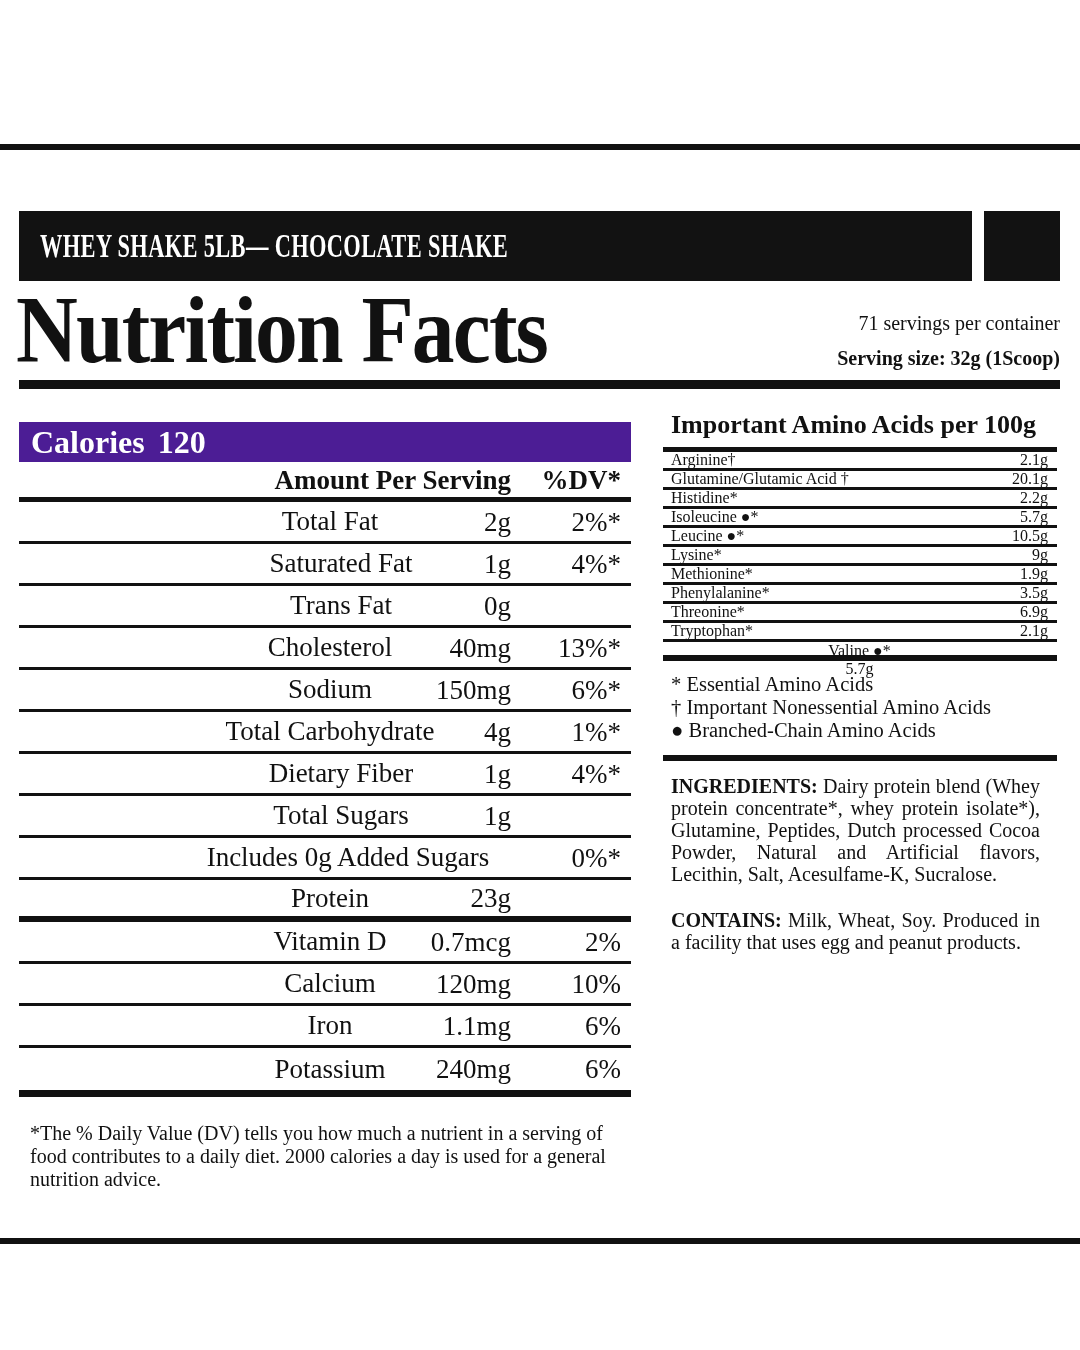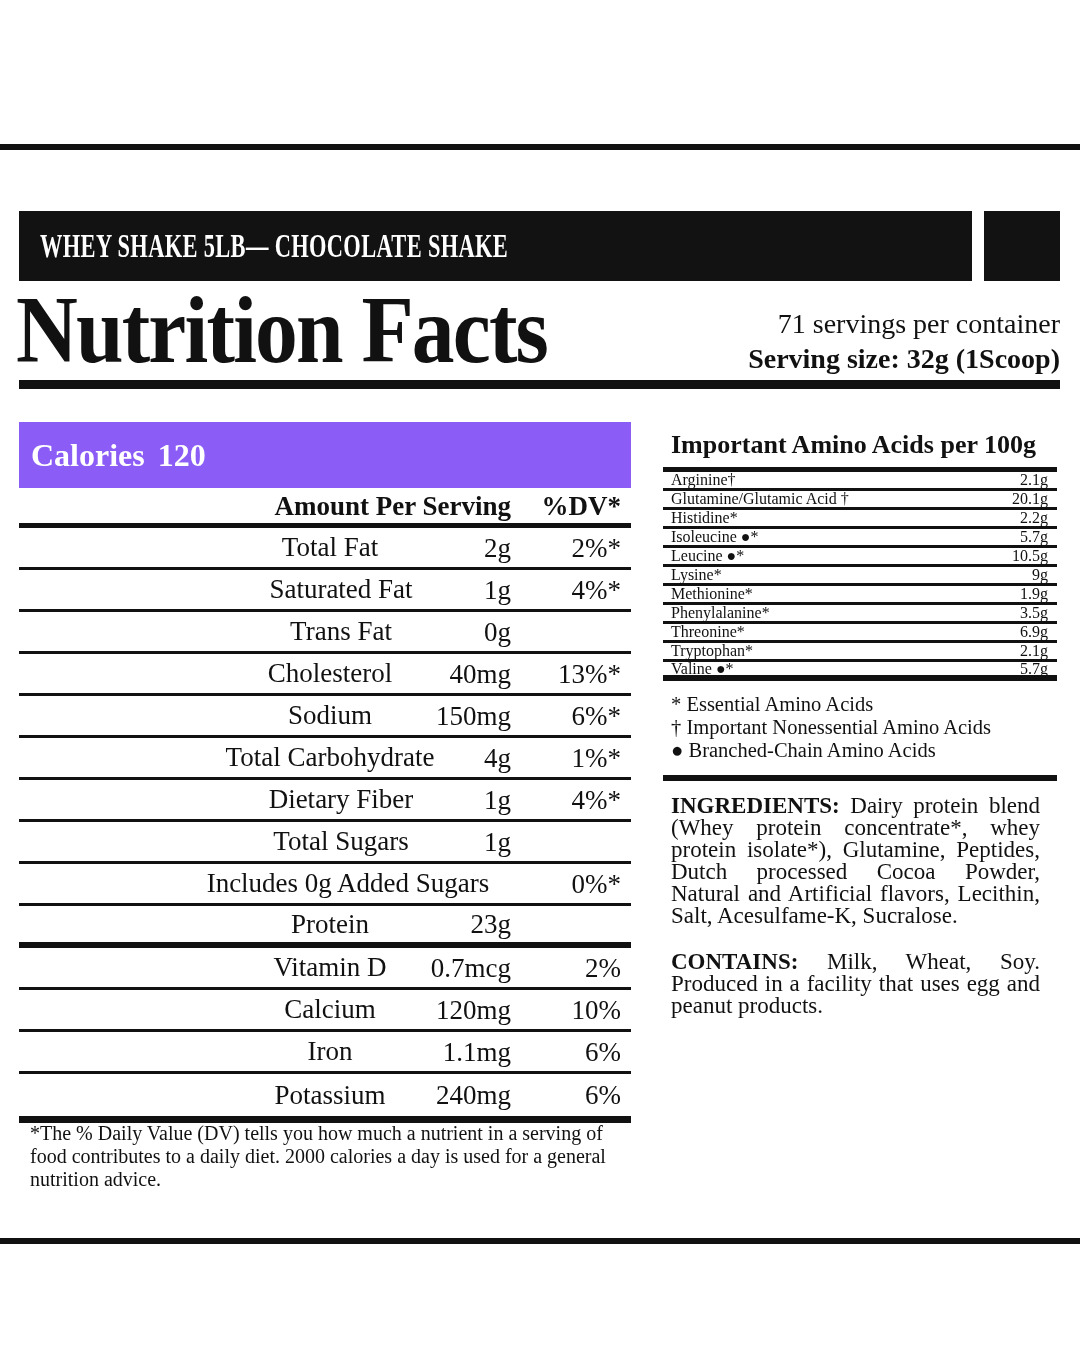--- a/index.html
+++ b/index.html
@@ -17,56 +17,56 @@
   .title-bar span{
     color:#fff;font-weight:bold;font-size:33px;letter-spacing:.5px;white-space:nowrap;
     display:inline-block;transform:scaleX(.68);transform-origin:0 50%;
   }
   .title-square{position:absolute;left:984px;top:211px;width:76px;height:70px;background:#121212;}
   .nf-title{
     position:absolute;left:16px;top:283px;font-size:95px;line-height:1;font-weight:bold;
     letter-spacing:-2px;white-space:nowrap;display:block;
   }
   .nf-title span{display:inline-block;transform:scaleX(.9);transform-origin:0 50%;}
-  .serving-info{position:absolute;right:20px;top:306px;text-align:right;font-size:28px;line-height:35px;}
+  .serving-info{position:absolute;right:20px;top:306px;text-align:right;font-size:20px;line-height:35px;}
   .serving-info .bold{font-weight:bold;}
   .rule-nf{left:19px;top:380px;width:1041px;height:9px;}
 
   
   .nutrition-panel{position:absolute;left:19px;top:422px;width:612px;}
   .calories-bar{
-    height:66px;background:#8b5cf6;color:#fff;display:flex;align-items:center;gap:13px;
+    height:40px;background:#4c1d95;color:#fff;display:flex;align-items:center;gap:13px;
     padding-left:12px;font-size:32px;font-weight:bold;box-sizing:border-box;
   }
   .thdr{position:relative;height:40px;border-bottom:5px solid #111;box-sizing:border-box;
     font-weight:bold;font-size:27px;}
   .col-right{position:absolute;top:50%;transform:translateY(-50%);white-space:nowrap;}
   .amt{right:120px;}
   .dv{right:10px;}
   .nrows{border-bottom:7px solid #111;}
   .nrow{position:relative;height:42px;border-bottom:3px solid #111;box-sizing:border-box;
     font-size:27px;display:flex;align-items:center;justify-content:center;}
   .nrow.thick{border-bottom-width:6px;}
   .nrow.last{border-bottom:none;}
   .nname{padding-left:10px;white-space:nowrap;}
   .nname.lvl1{padding-left:32px;}
   .nname.lvl2{padding-left:46px;}
   .footnote{position:absolute;left:30px;top:1122px;width:612px;font-size:20px;line-height:23px;}
 
   
-  .amino-panel{position:absolute;left:663px;top:432px;width:394px;}
+  .amino-panel{position:absolute;left:663px;top:412px;width:394px;}
   .amino-title{font-size:26px;font-weight:bold;padding:0 0 9px 8px;border-bottom:5px solid #111;
     box-sizing:border-box;white-space:nowrap;line-height:26px;}
   .arow{display:flex;justify-content:space-between;align-items:center;height:19px;
     border-bottom:3px solid #111;box-sizing:border-box;font-size:16px;padding:0 9px 0 8px;}
-  .arow.thick{border-bottom-width:6px;}
+  .arow.thick{border-bottom-width:6px;flex-direction:column;}
   .aname{white-space:nowrap;}
   .aval{white-space:nowrap;}
   .legend{padding:12px 0 13px 8px;border-bottom:6px solid #111;font-size:20.5px;line-height:23px;}
-  .para{margin:14px 17px 0 8px;font-size:23px;line-height:22px;text-align:justify;}
+  .para{margin:14px 17px 0 8px;font-size:20px;line-height:22px;text-align:justify;}
   .para .b{font-weight:bold;}
   .para.contains{margin-top:24px;}
 
   .rule-top{left:0;top:144px;width:1080px;height:6px;}
   .rule-bottom{left:0;top:1238px;width:1080px;height:6px;}
 </style>
 </head>
 <body>
 
 <div class="page">

